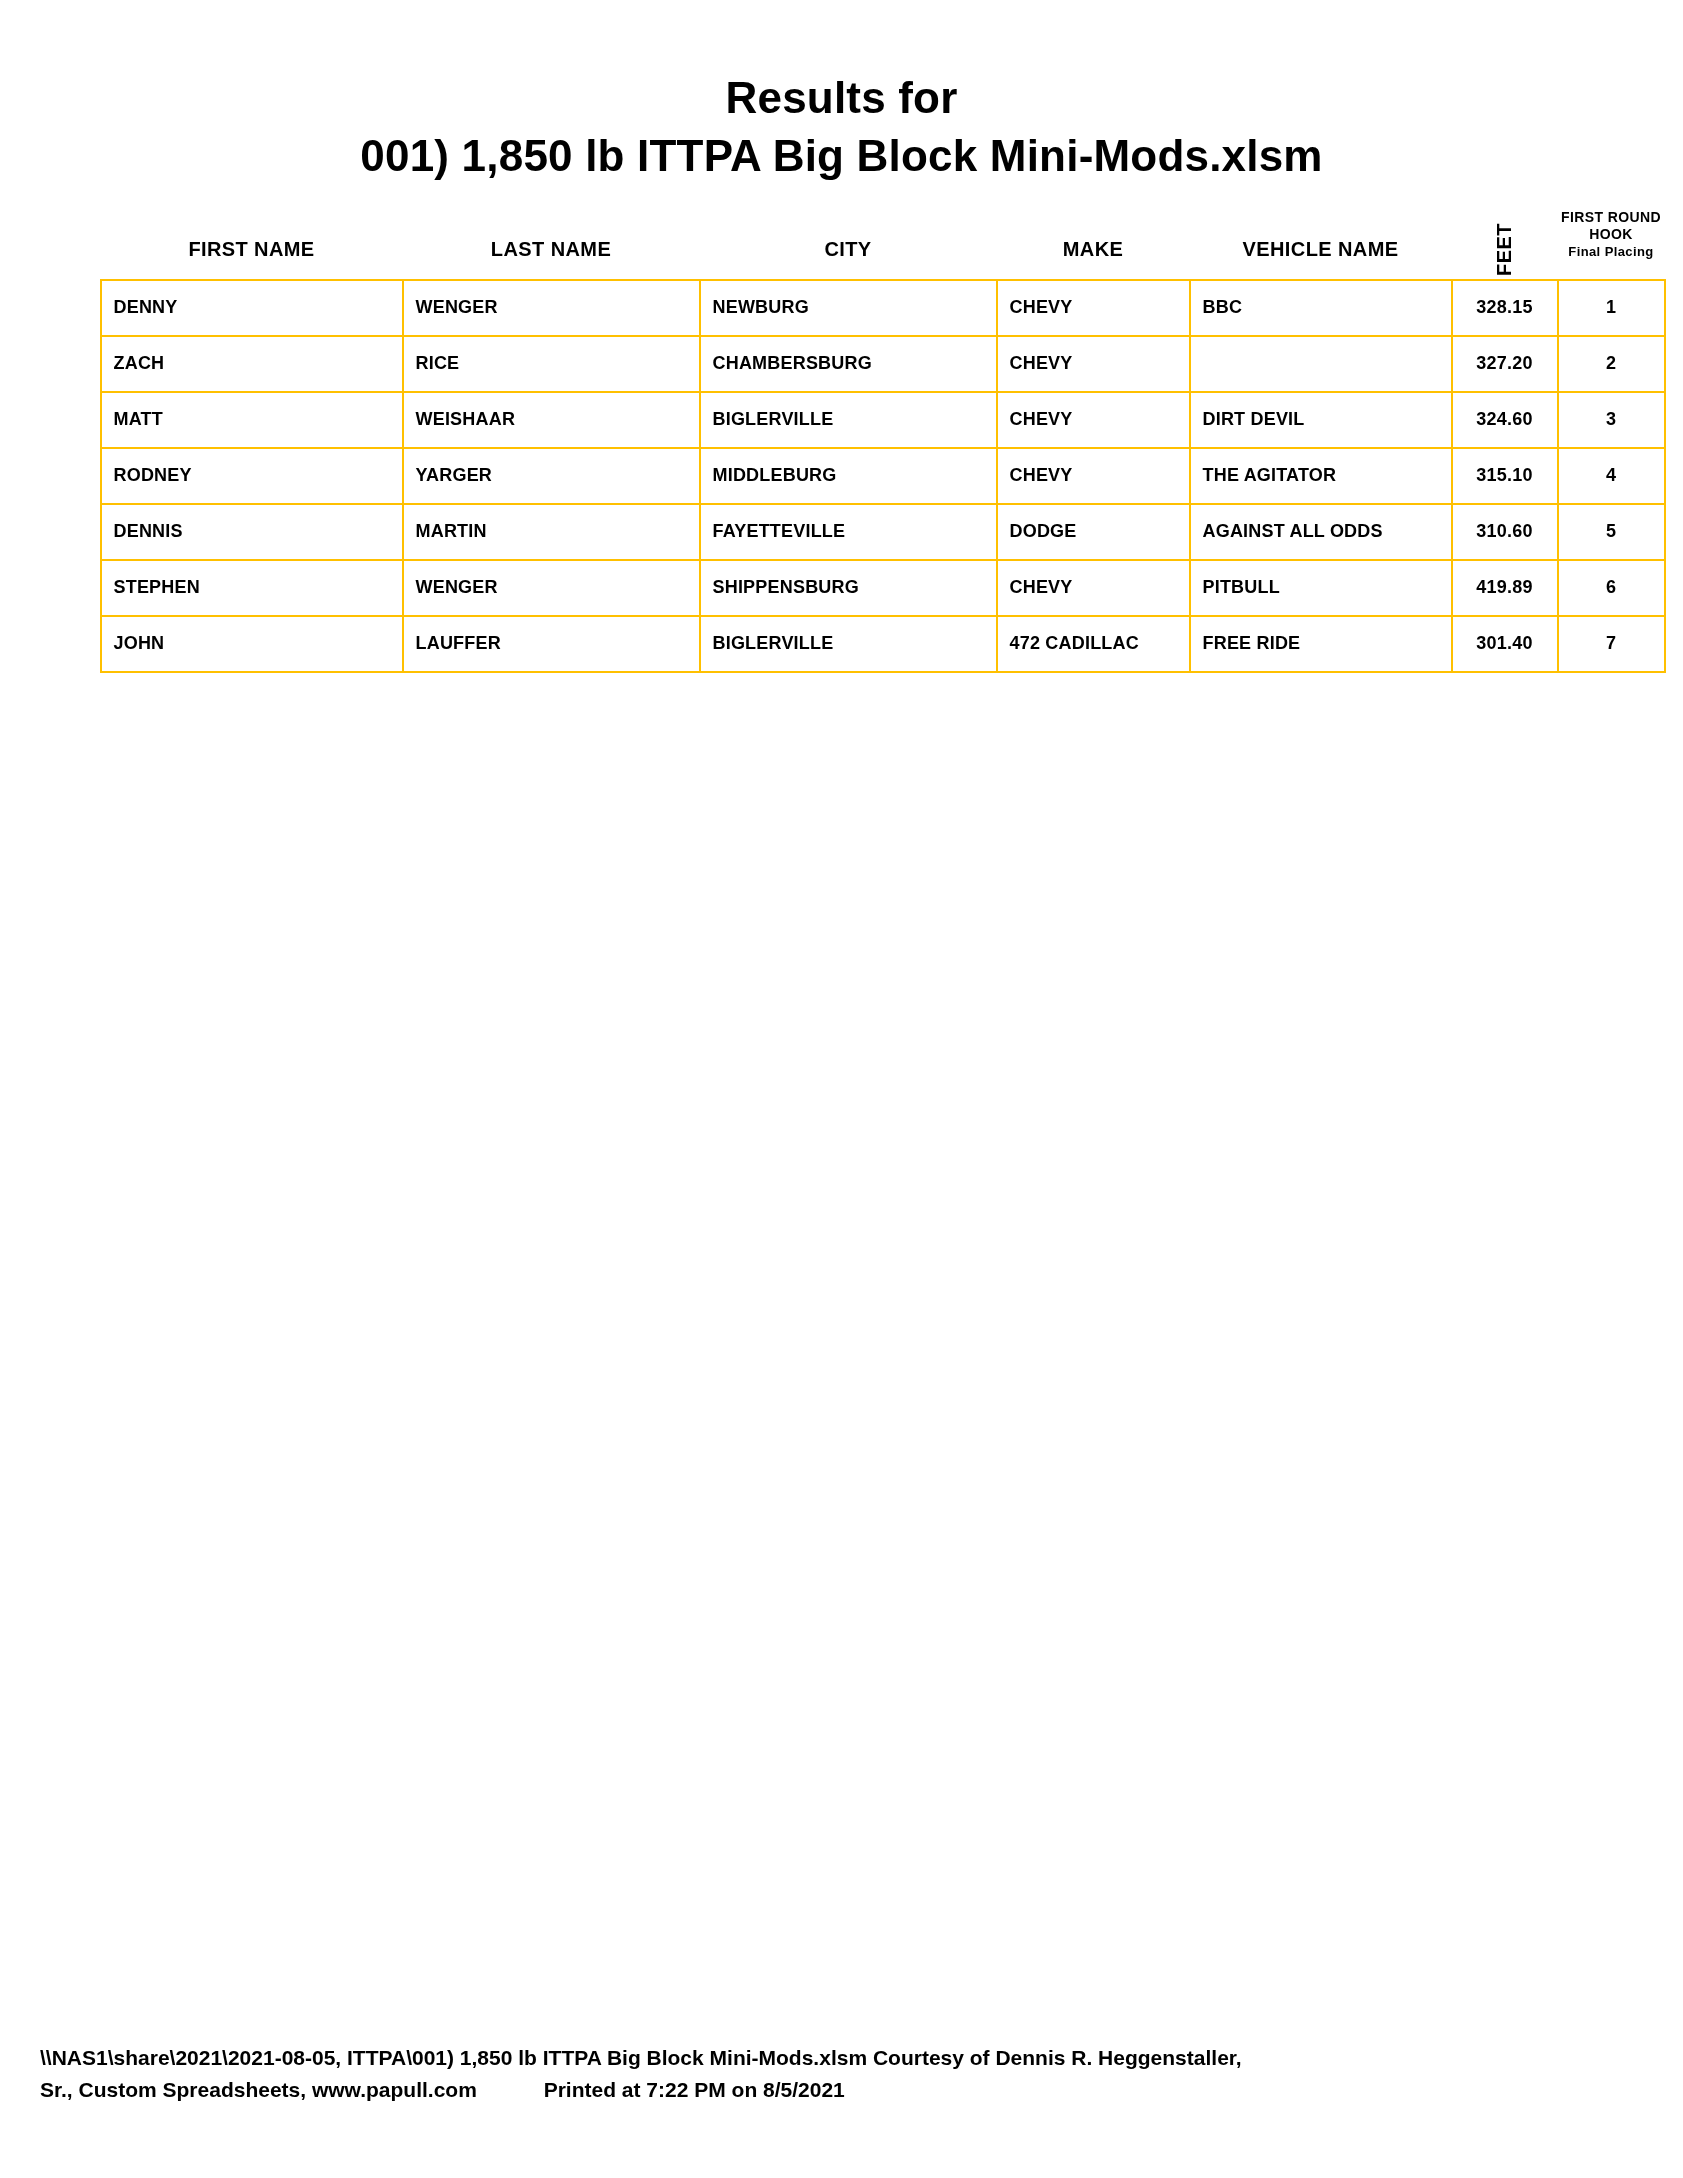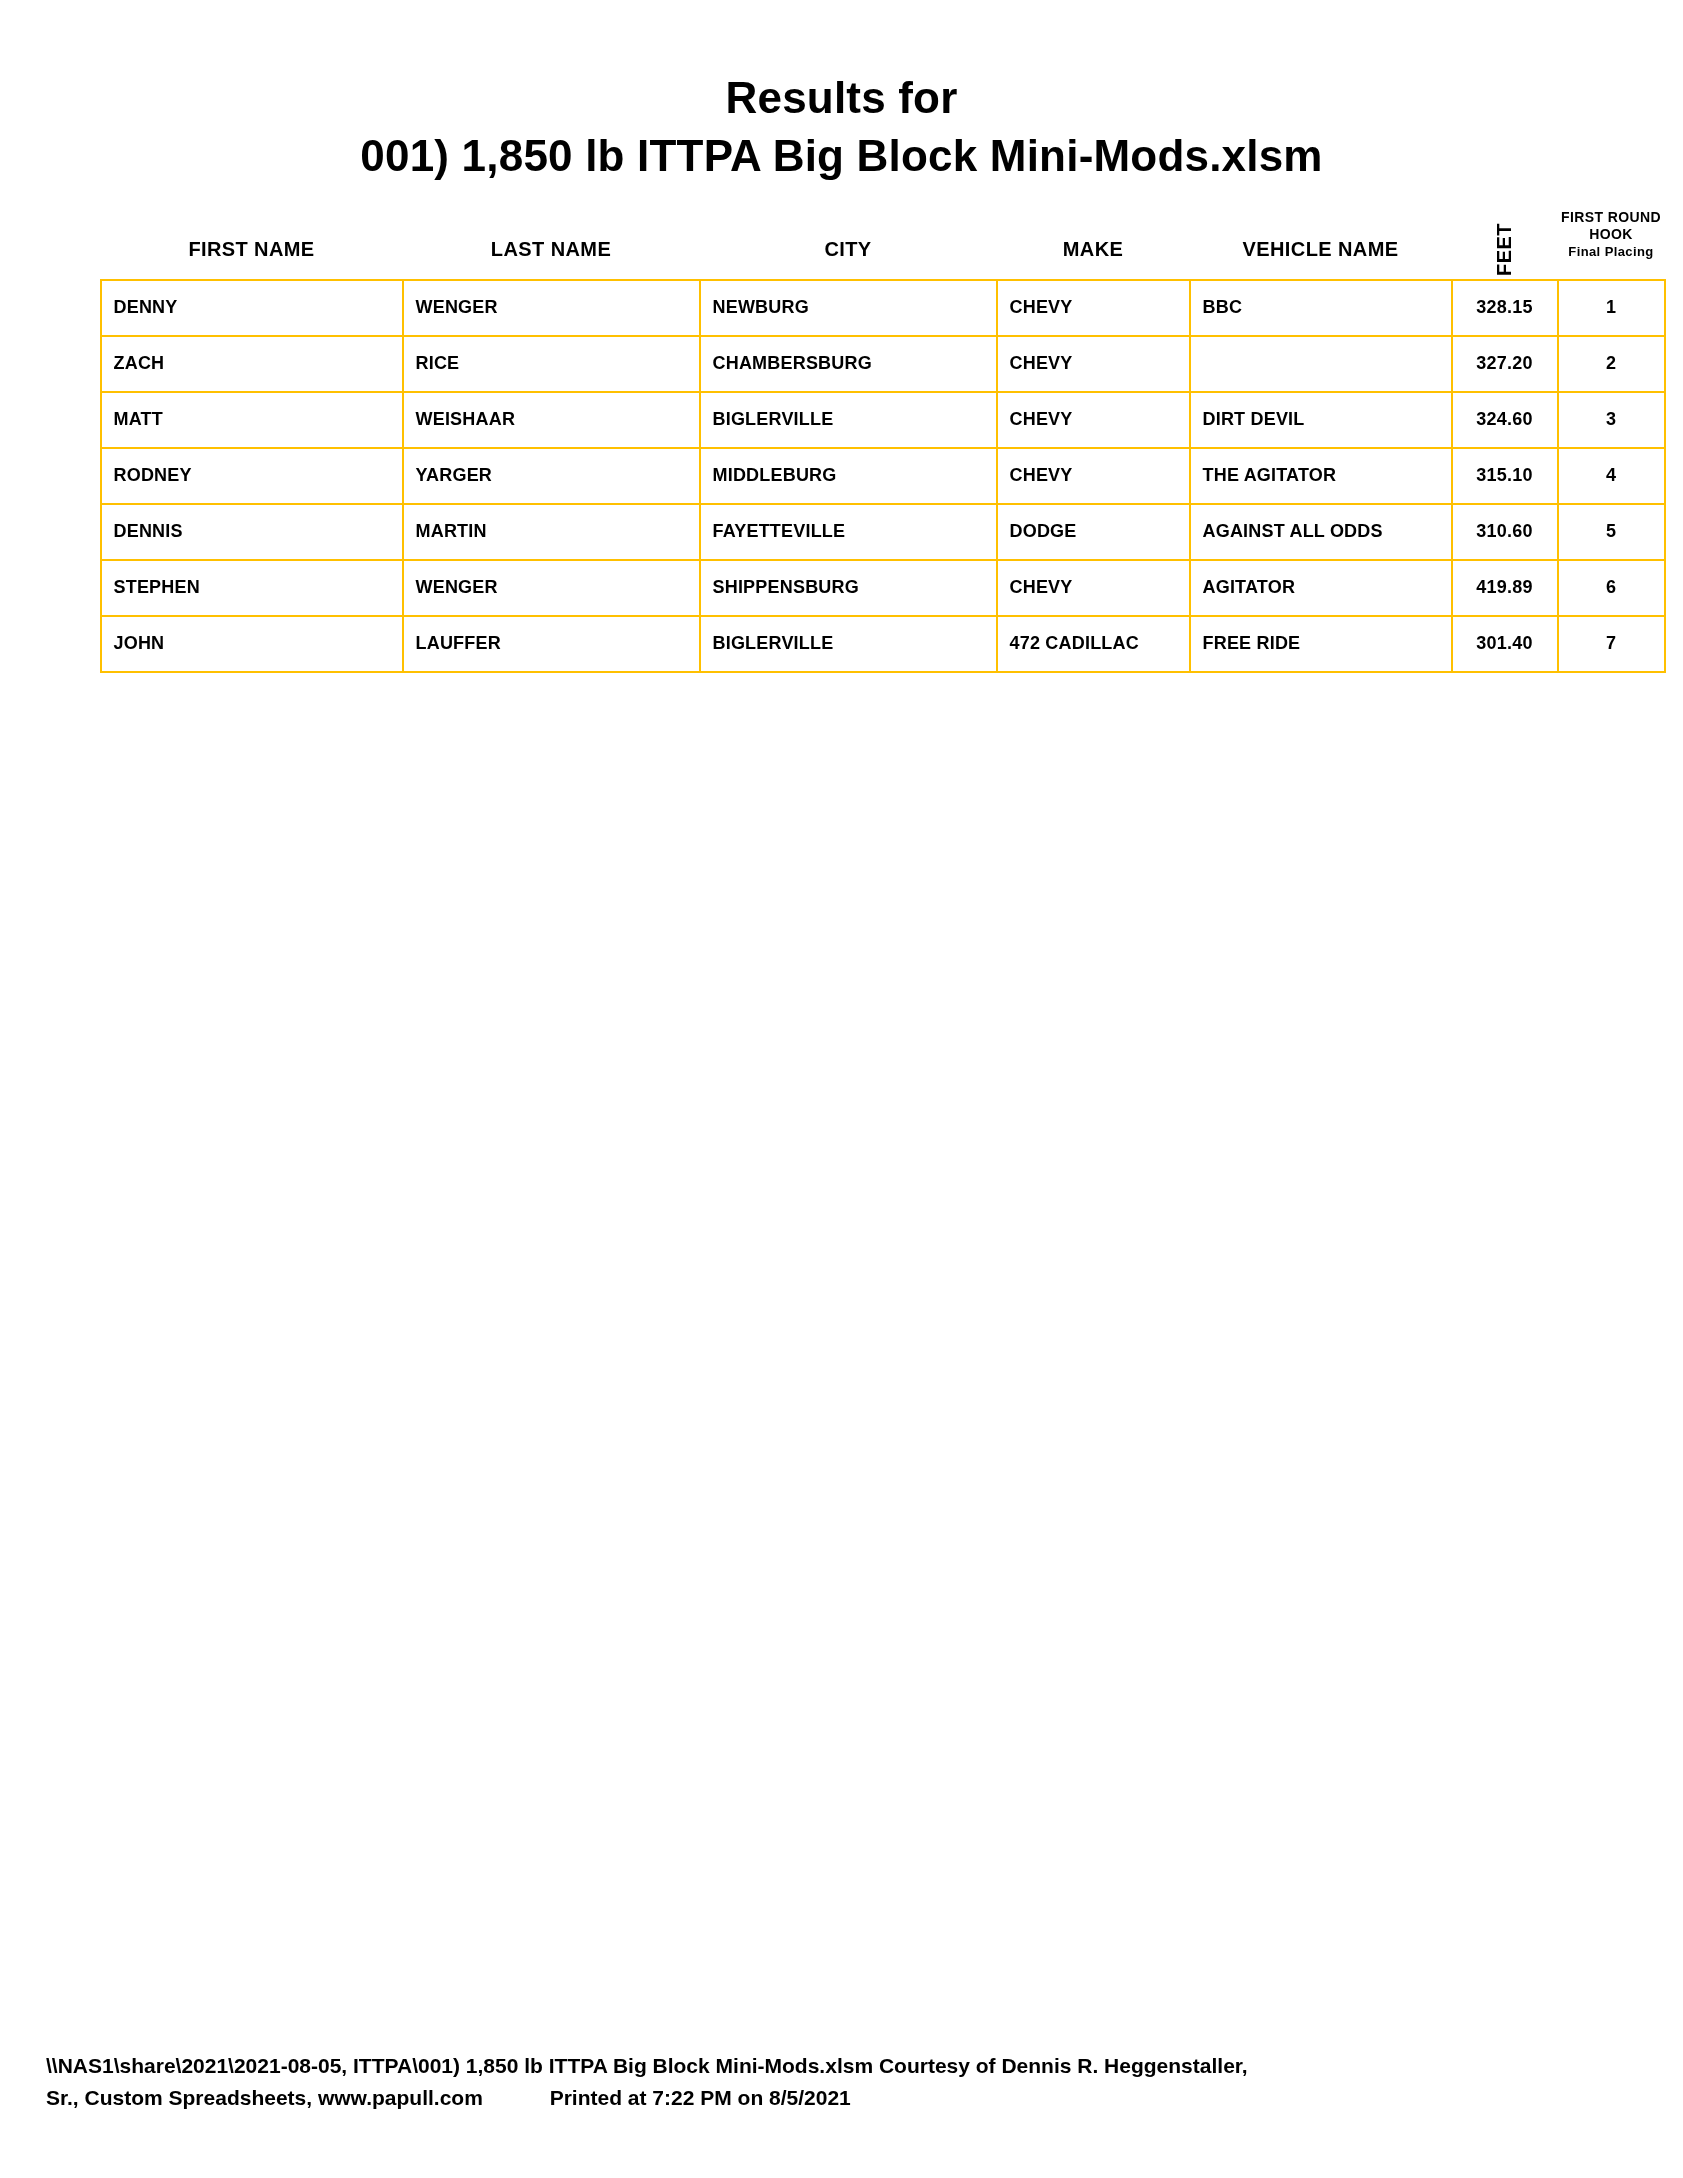--- a/index.html
+++ b/index.html
@@ -128,25 +128,24 @@
     text-align: left;
   }
   td.cell-feet { text-align: center; margin-top: 36px; }
   td.cell-place { text-align: center; }
 
   
   .footer {
     position: absolute;
     left: 40px;
     right: 40px;
-    bottom: 63px;
+    bottom: 71px;
     font-size: 21px;
     font-weight: bold;
     line-height: 1.55;
-    margin-left: 6px;
   }
   .footer .line2 .printed {
     display: inline-block;
     margin-left: 61px;
   }
 </style>
 </head>
 <body>
 
 <div class="page">
@@ -228,21 +227,21 @@
             <td class="cell-make">DODGE</td>
             <td class="cell-veh">AGAINST ALL ODDS</td>
             <td class="cell-feet">310.60</td>
             <td class="cell-place">5</td>
           </tr>
           <tr>
             <td class="cell-first">STEPHEN</td>
             <td class="cell-last">WENGER</td>
             <td class="cell-city">SHIPPENSBURG</td>
             <td class="cell-make">CHEVY</td>
-            <td class="cell-veh">AGITATOR</td>
+            <td class="cell-veh">PITBULL</td>
             <td class="cell-feet">419.89</td>
             <td class="cell-place">6</td>
           </tr>
           <tr>
             <td class="cell-first">JOHN</td>
             <td class="cell-last">LAUFFER</td>
             <td class="cell-city">BIGLERVILLE</td>
             <td class="cell-make">472 CADILLAC</td>
             <td class="cell-veh">FREE RIDE</td>
             <td class="cell-feet">301.40</td>

